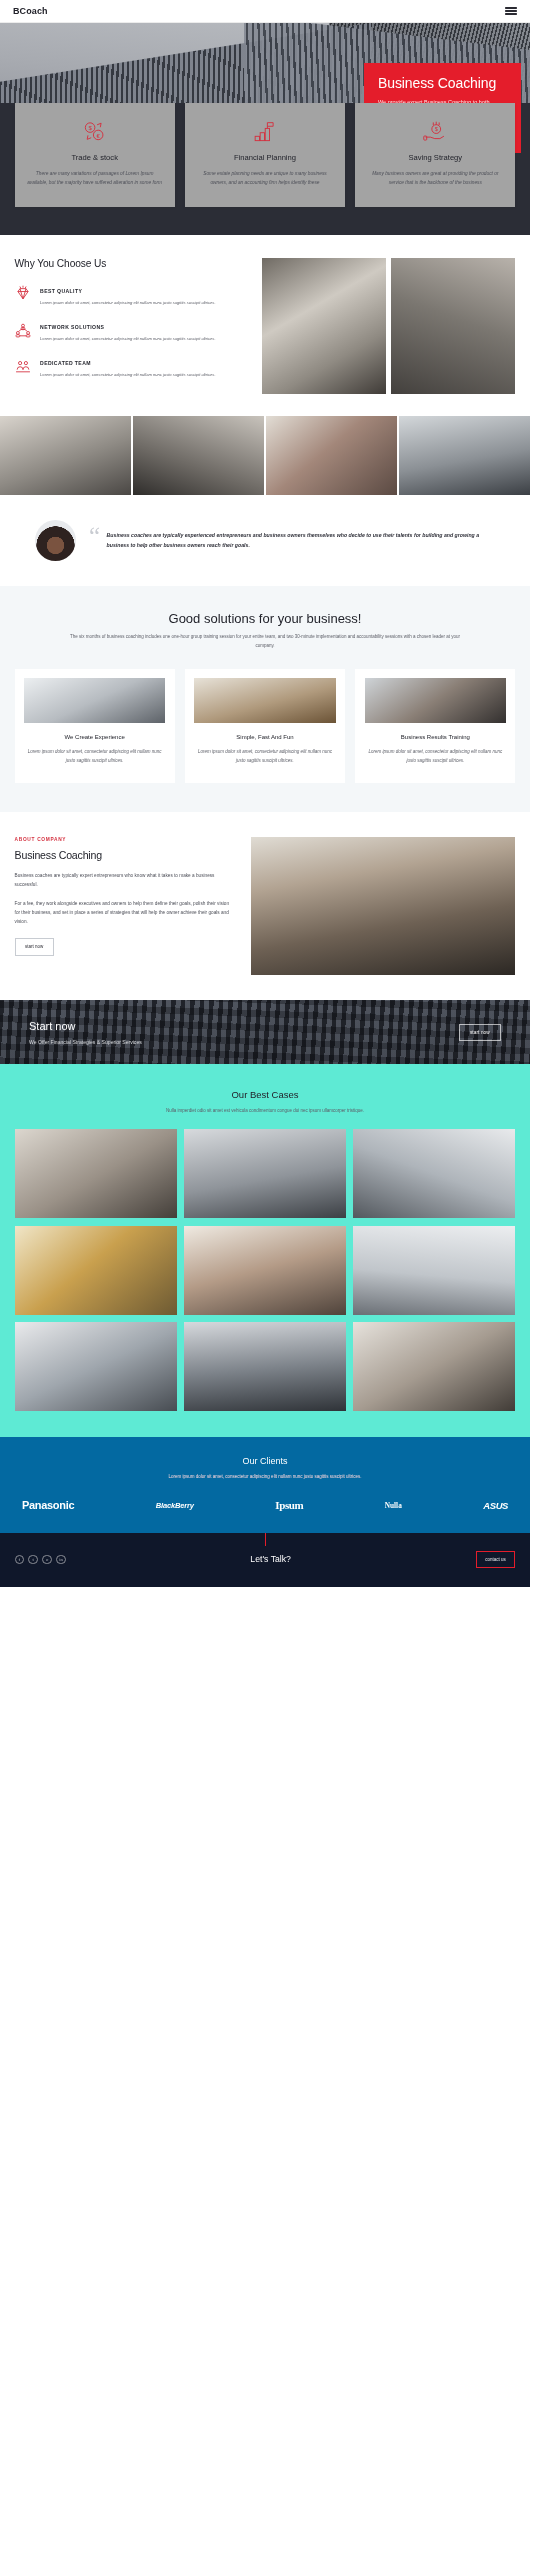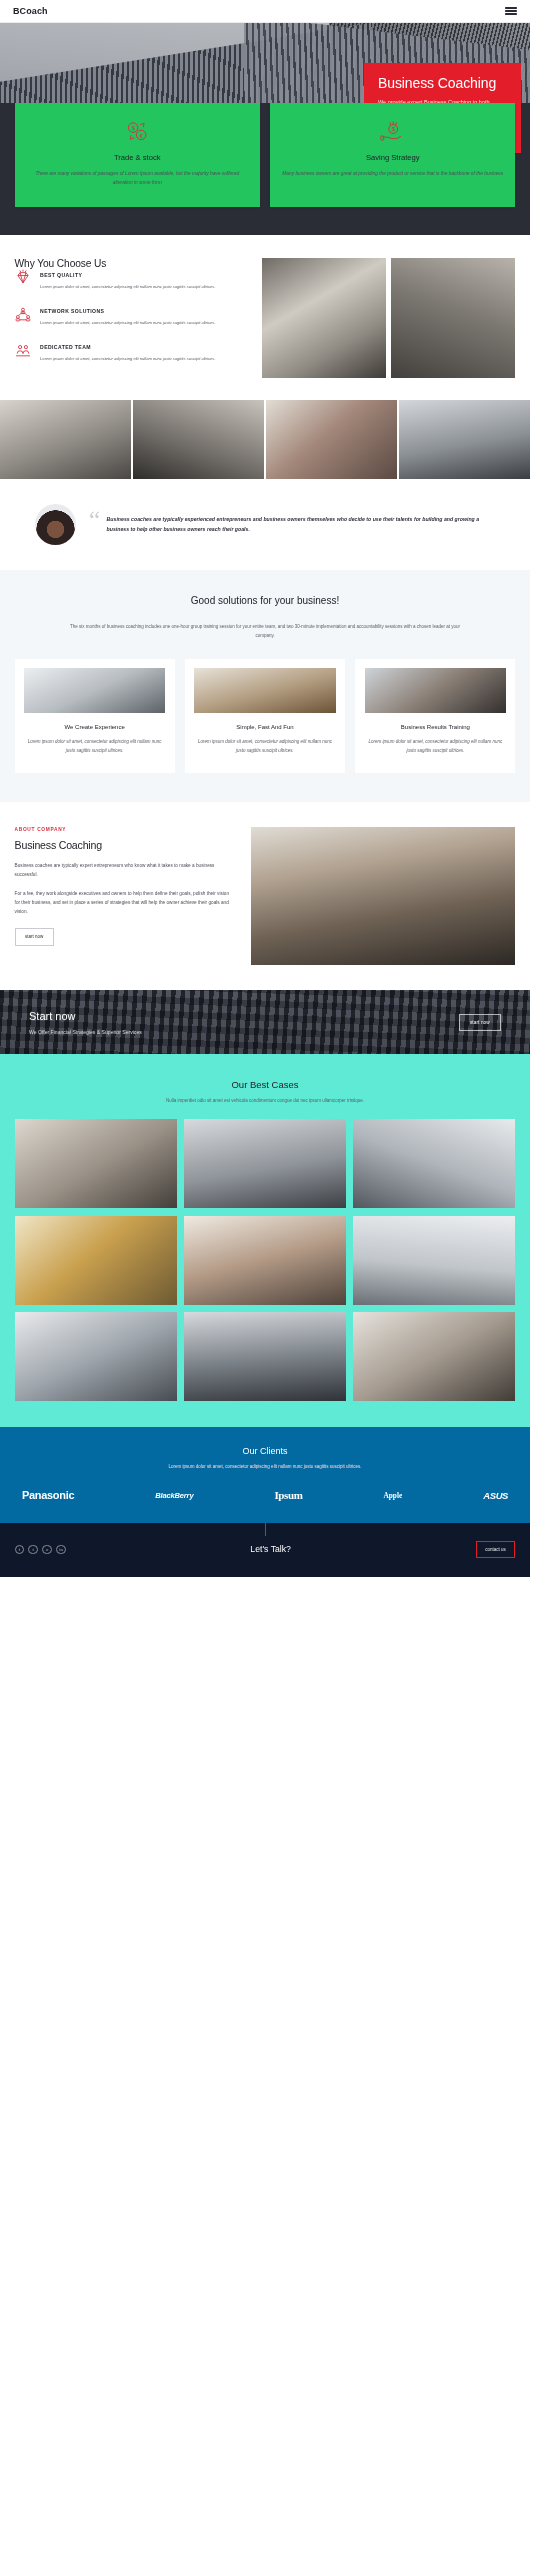--- a/index.html
+++ b/index.html
@@ -103,33 +103,33 @@
   .features {
     display: flex;
     gap: 10.2px;
     padding: 0 14.6px;
     margin-top: -50px;
     position: relative;
     z-index: 5;
   }
   .fcard {
     flex: 1;
-    background: #22c55e;
+    background: #a3a3a3;
     padding: 16px 11.7px 19px;
     text-align: center;
     box-shadow: 0 0.7px 2.9px rgba(0,0,0,.10);
   }
   .fcard .ic { height: 25px; display: flex; align-items: center; justify-content: center; margin-bottom: 8.7px; }
   .fcard h3 { font-size: 7.6px; font-weight: 400; color: #23242c; margin-bottom: 7.3px; }
   .fcard p { font-size: 4.8px; line-height: 1.95; font-style: italic; color: #4d4f58; }
 
   
   .why { background: #fff; padding: 23px 14.6px 22px; display: flex; gap: 11.7px; }
   .why-left { width: 47%; }
-  .why h2 { font-size: 10.2px; font-weight: 400; color: #22232b; letter-spacing: -0.1px; }
+  .why h2 { font-size: 10.2px; font-weight: 400; color: #22232b; margin-bottom: 16px; letter-spacing: -0.1px; }
   .why-item { display: flex; gap: 8px; margin-bottom: 14.6px; }
   .why-item .ic { flex: 0 0 17.5px; height: 17.5px; display:flex; align-items:center; justify-content:center; }
   .why-item h4 { font-size: 5.1px; font-weight: 700; letter-spacing: 0.4px; color: #23242c; margin: 2.9px 0 5.1px; }
   .why-item p { font-size: 4.1px; line-height: 1.9; font-style: italic; color: #5c5e67; }
   .why-right { flex: 1; display: flex; gap: 5.8px; }
   .ph { background: #cfd3d8; background-size: cover; }
   .why-right .ph { flex: 1; }
 
   
   .strip { display: flex; gap: 2.2px; height: 79px; }
@@ -137,21 +137,21 @@
 
   
   .testi { background: #fff; padding: 25px 35px 25px; display: flex; align-items: center; gap: 14.6px; }
   .avatar { flex: 0 0 41px; height: 41px; border-radius: 50%; background: #d5d9de; overflow:hidden; }
   .testi-body { position: relative; flex: 1; }
   .qmark { font-size: 25px; line-height: 0; color: #c9ccd2; position: absolute; left: -1.5px; top: 5.8px; font-family: "Liberation Serif", serif; }
   .testi-body p { font-size: 5.2px; line-height: 2.0; font-style: italic; font-weight: 700; color: #2f3039; padding-left: 16px; }
 
   
   .solutions { background: #f4f7f9; padding: 25px 14.6px 29px; }
-  .solutions h2 { text-align: center; font-size: 10px; font-weight: 400; color: #22232b; margin-bottom: 16px; }
+  .solutions h2 { text-align: center; font-size: 13px; font-weight: 400; color: #22232b; margin-bottom: 6px; }
   .solutions .sub { text-align: center; font-size: 4.5px; line-height: 2.0; color: #5c5e67; max-width: 408px; margin: 0 auto 19px; }
   .scards { display: flex; gap: 10.2px; }
   .scard { flex: 1; background: #fff; padding: 9.5px 9.5px 17.5px; text-align: center; }
   .scard .thumb { height: 45px; background: #ccd1d6; margin-bottom: 11px; }
   .scard h3 { font-size: 6px; font-weight: 400; color: #23242c; margin-bottom: 8px; }
   .scard p { font-size: 4.5px; line-height: 1.95; font-style: italic; color: #5c5e67; }
 
   
   .about { background: #fff; padding: 25px 14.6px 25px; display: flex; gap: 16px; }
   .about-left { width: 44%; }
@@ -262,20 +262,32 @@
             <text x="11" y="12.5" font-size="8" fill="#d4303f" stroke="none" text-anchor="middle" font-family="Liberation Sans">$</text>
             <text x="22" y="22.5" font-size="8" fill="#d4303f" stroke="none" text-anchor="middle" font-family="Liberation Sans">€</text>
             <path d="M21 5 L26 3 L25 8" stroke-linecap="round"></path>
             <path d="M12 23 L7 25 L8 20" stroke-linecap="round"></path>
           </svg>
         </div>
         <h3>Trade &amp; stock</h3>
         <p>There are many variations of passages of Lorem Ipsum available, but the majority have suffered alteration in some form</p>
       </div>
 
+      <div class="fcard">
+        <div class="ic">
+          <svg width="23" height="22" viewBox="0 0 32 30" fill="none" stroke="#d4303f" stroke-width="1.3">
+            <rect x="3" y="21" width="6" height="6"></rect>
+              <rect x="10" y="16" width="6" height="11"></rect>
+            <rect x="17" y="10" width="6" height="17"></rect>
+            <path d="M20 10 V2 M20 2 h8 v5 h-8"></path>
+          </svg>
+        </div>
+        <h3>Financial Planning</h3>
+        <p>Some estate planning needs are unique to many business owners, and an accounting firm helps identify these</p>
+      </div>
 
       <div class="fcard">
         <div class="ic">
           <svg width="25" height="22" viewBox="0 0 34 30" fill="none" stroke="#d4303f" stroke-width="1.3">
             <circle cx="18" cy="11" r="6"></circle>
             <text x="18" y="14" font-size="7.5" fill="#d4303f" stroke="none" text-anchor="middle" font-family="Liberation Sans">$</text>
             <path d="M14 2.5 v2.5 M18 1.5 v3 M22 2.5 v2.5" stroke-linecap="round"></path>
             <path d="M4 22 h6 l6 2 h7 l5-3" stroke-linecap="round"></path>
             <rect x="1" y="20.5" width="4" height="5.5" rx="1"></rect>
           </svg>
@@ -431,21 +443,21 @@
     </div>
   </div>
 
   <div class="clients">
     <h2>Our Clients</h2>
     <div class="sub">Lorem ipsum dolor sit amet, consectetur adipiscing elit nullam nunc justo sagittis suscipit ultrices.</div>
     <div class="logos">
       <span class="lg-panasonic">Panasonic</span>
       <span class="lg-blackberry">BlackBerry</span>
       <span class="lg-canon">Ipsum</span>
-      <span class="lg-apple">Apple</span>
+      <span class="lg-apple">Nulla</span>
       <span class="lg-asus">ASUS</span>
     </div>
   </div>
 
   <div class="footer">
     <div class="socials">
       <div class="soc">f</div>
       <div class="soc">t</div>
       <div class="soc">o</div>
       <div class="soc">in</div>

